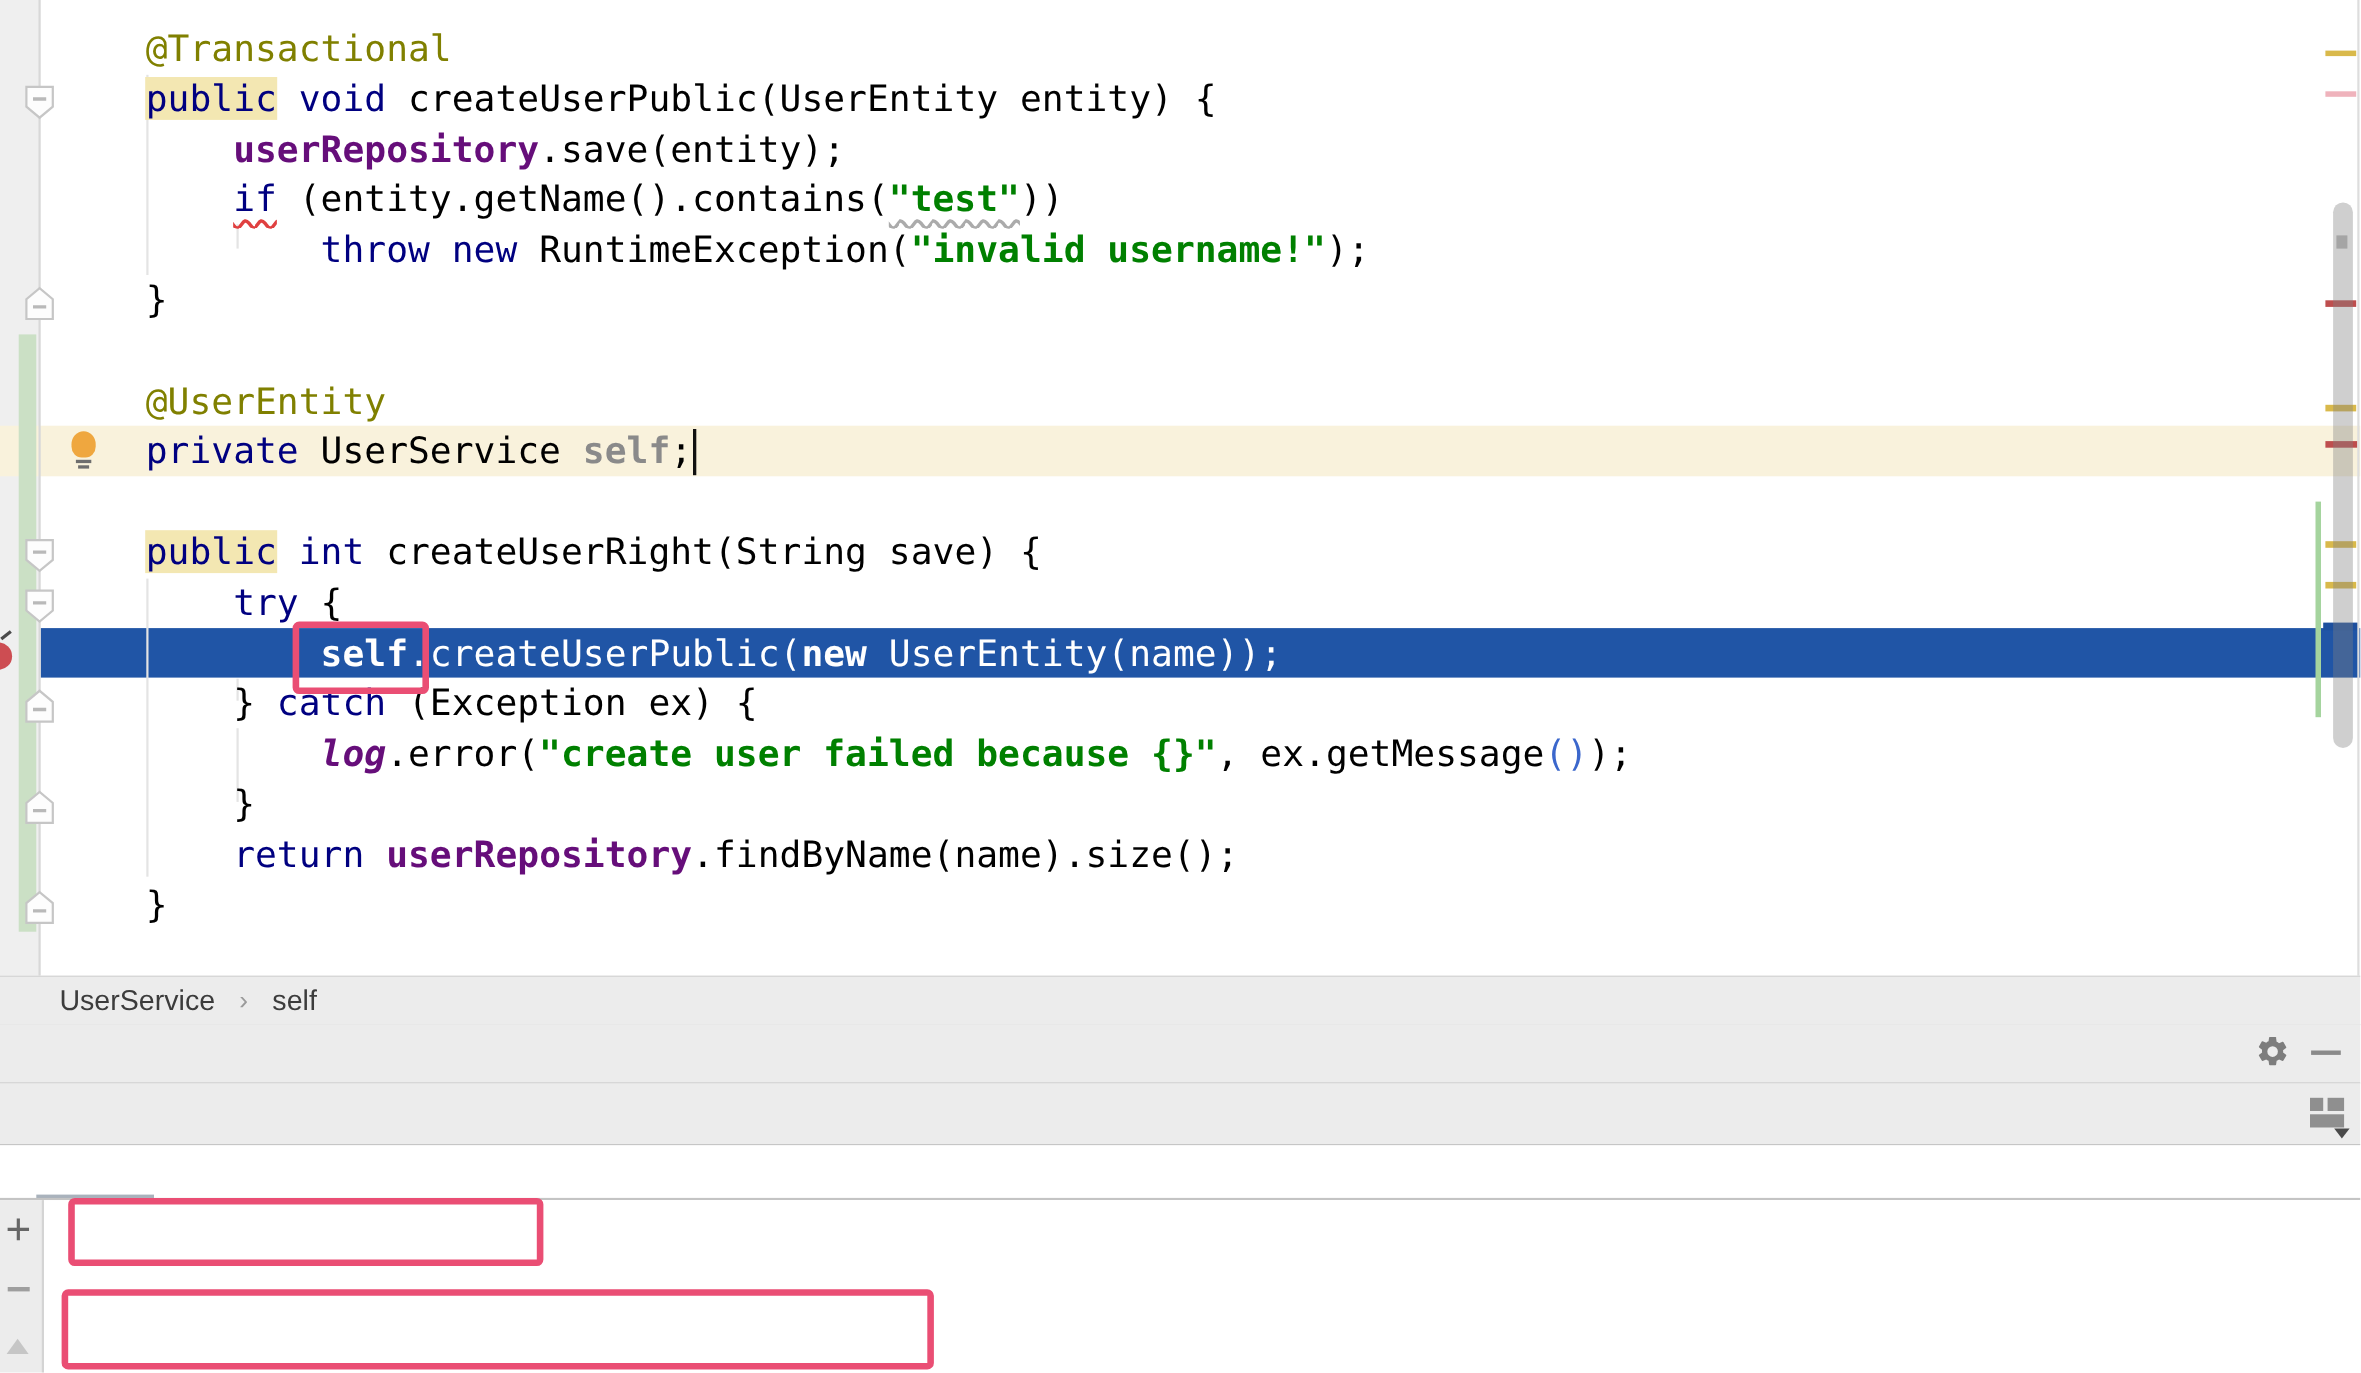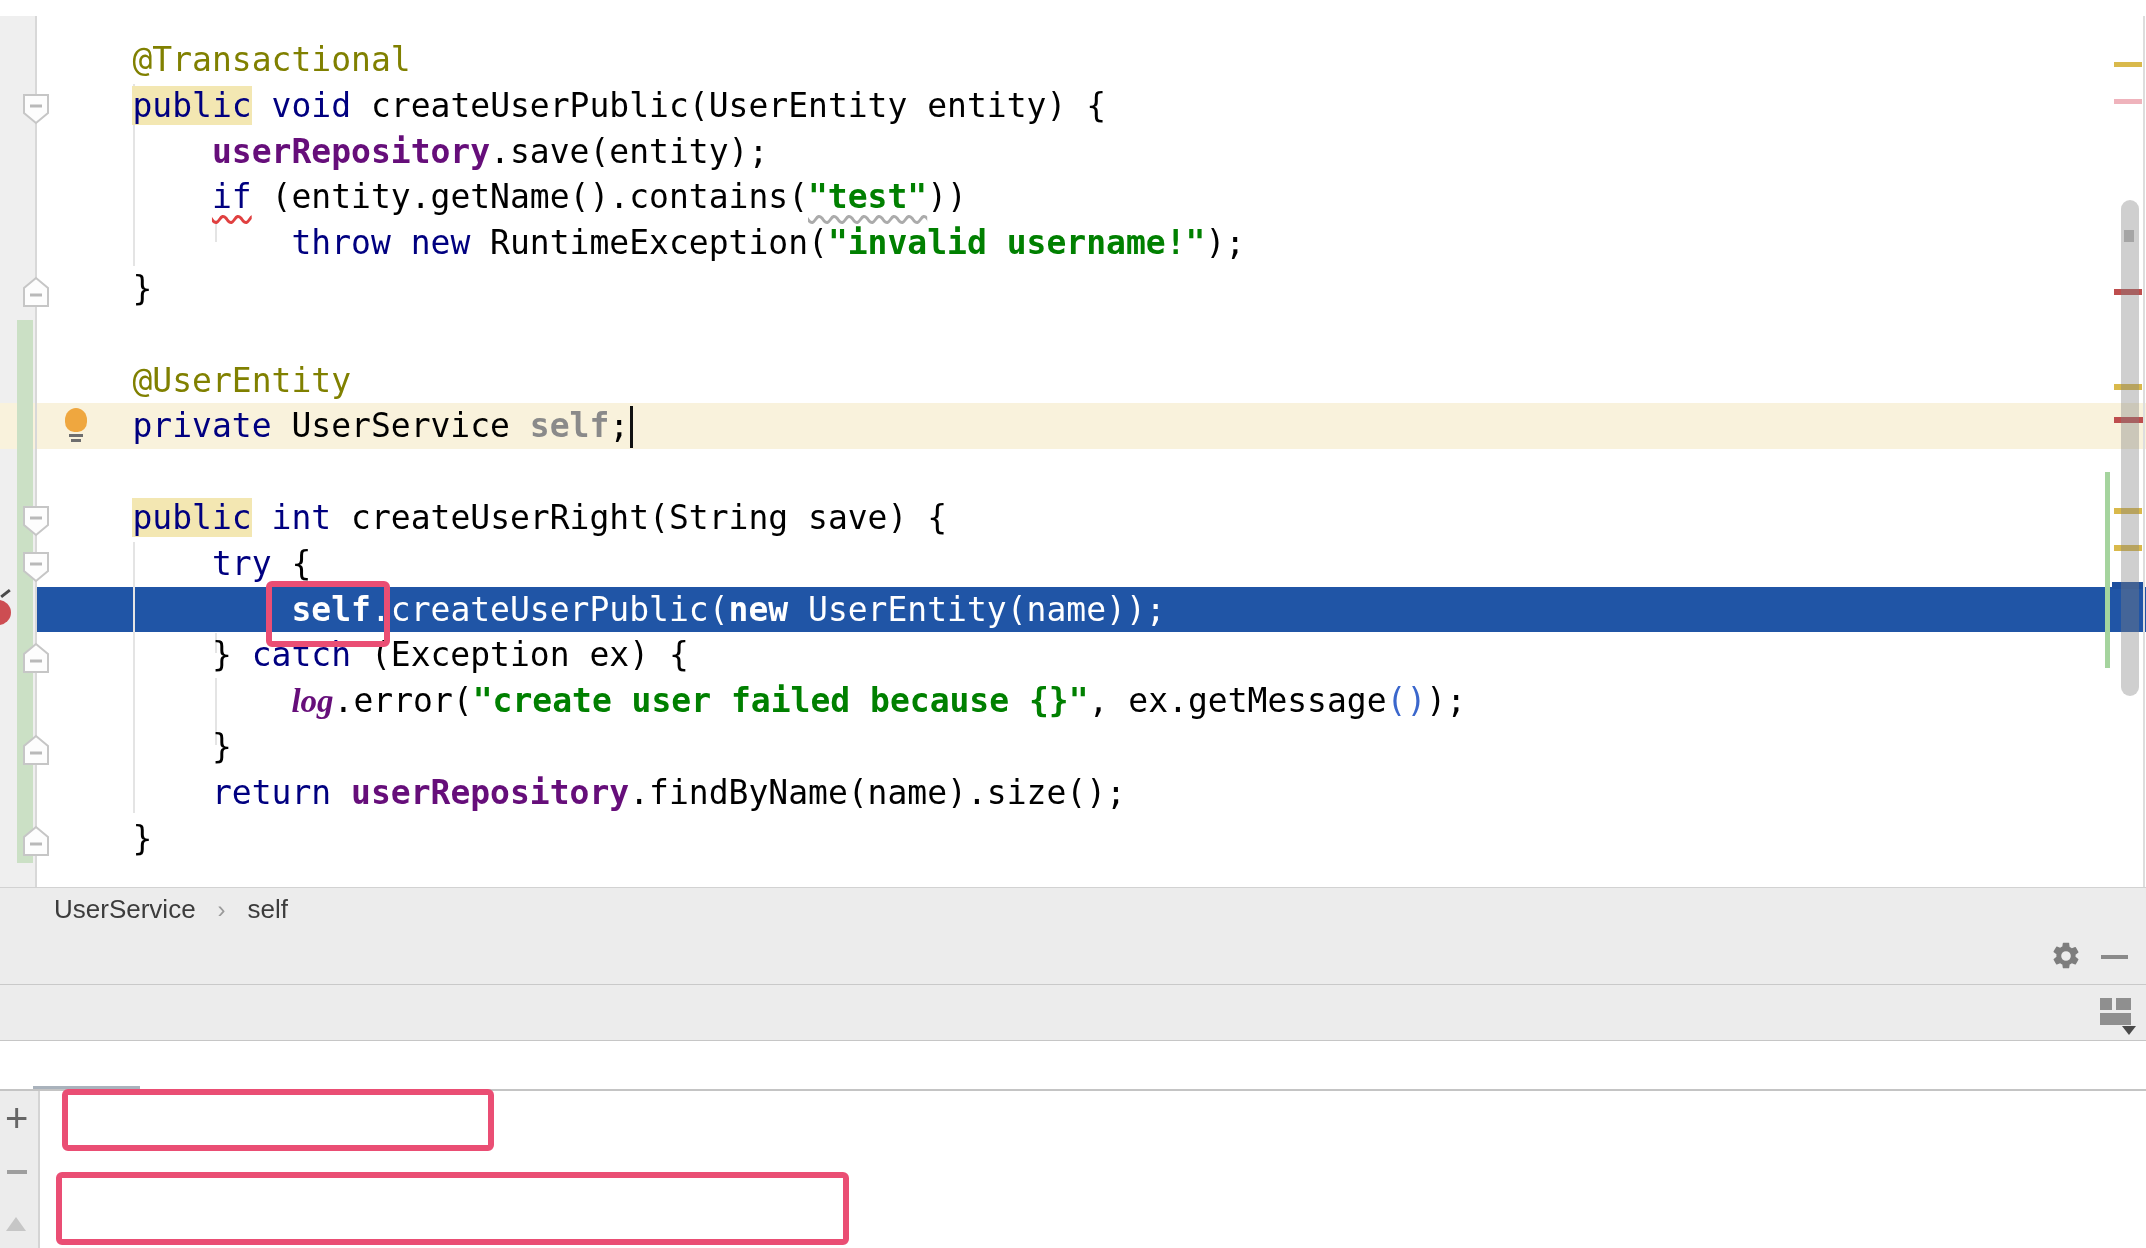--- a/index.html
+++ b/index.html
@@ -1,31 +1,31 @@
 <!DOCTYPE html>
 <html><head>
 <meta charset="utf-8">
 <style>
   html,body{margin:0;padding:0;background:#fff;}
   .screen{position:relative;width:2146px;height:1248px;overflow:hidden;
           font-family:"Liberation Sans",sans-serif;background:#fff;}
   
-  .editor{position:absolute;left:0;top:16px;width:1970px;height:887px;background:#fff;}
+  .editor{position:absolute;left:0;top:0;width:1970px;height:887px;background:#fff;}
   .gutter-strip{position:absolute;left:0;top:0;width:36px;height:887px;background:#EFEFEF;}
   .fold-line{position:absolute;left:35px;top:0;width:2px;height:887px;background:#D8D8D8;}
   .band{position:absolute;left:0;width:2146px;height:46px;}
   .band.cream{background:#F9F2DC;}
   .band.exec{left:37px;width:2109px;background:#2055A6;}
   .green-bar{position:absolute;left:17px;width:16px;background:#CBE0C5;}
   .code-line{position:absolute;left:53px;height:46px;line-height:46px;white-space:pre;
              font-family:"DejaVu Sans Mono","Liberation Mono",monospace;font-size:33px;color:#000;}
   .tk-ann{color:#808000;}
   .tk-kw{color:#000080;font-weight:normal;}
   .tk-field{color:#660E7A;font-weight:bold;}
-  .tk-sfield{color:#660E7A;font-weight:bold;font-style:italic;font-family:Liberation Serif, serif;}
+  .tk-sfield{color:#660E7A;font-weight:bold;font-style:italic;}
   .tk-str{color:#008000;font-weight:bold;}
   .tk-grayb{color:#8A8A8A;font-weight:bold;}
   .tk-w{color:#fff;}
   .tk-wb{color:#fff;font-weight:bold;}
   .tk-bluep{color:#3B67CC;}
   .tk-hl{background:#F3E7B2;}
   .tk-sqred{text-decoration:underline wavy #E04040;text-decoration-thickness:2.5px;text-underline-offset:7px;}
   .tk-sqgray{text-decoration:underline wavy #ABABAB;text-decoration-thickness:2.5px;text-underline-offset:7px;}
   .indent-guide{position:absolute;width:2px;background:#E4E4E4;}
   .caret{position:absolute;width:3px;height:42px;background:#111;}

